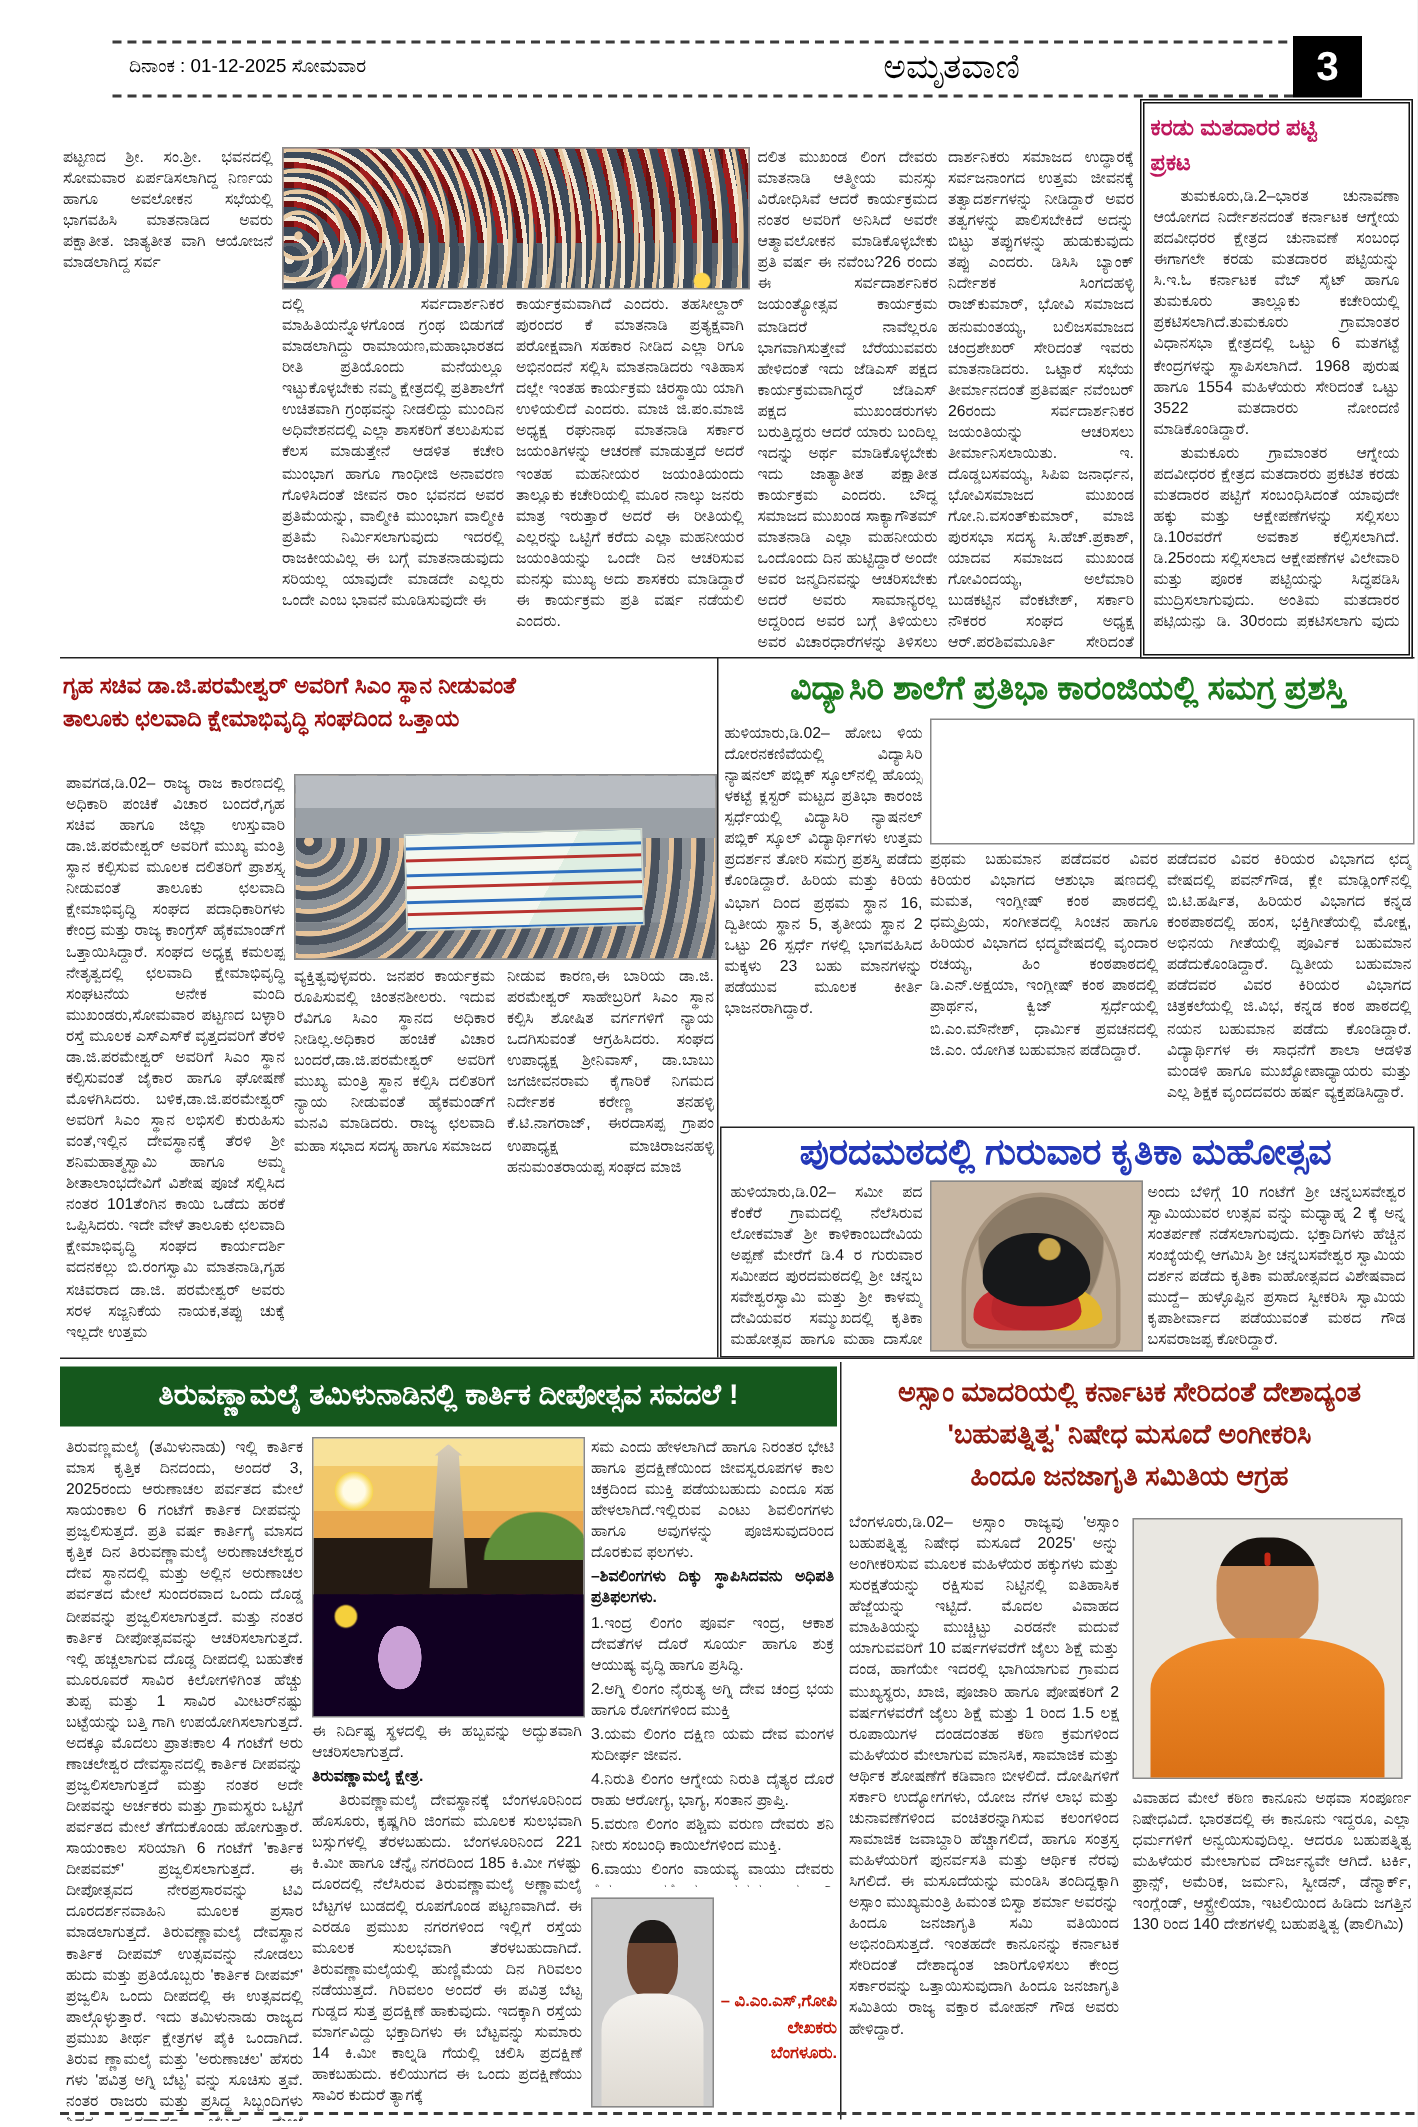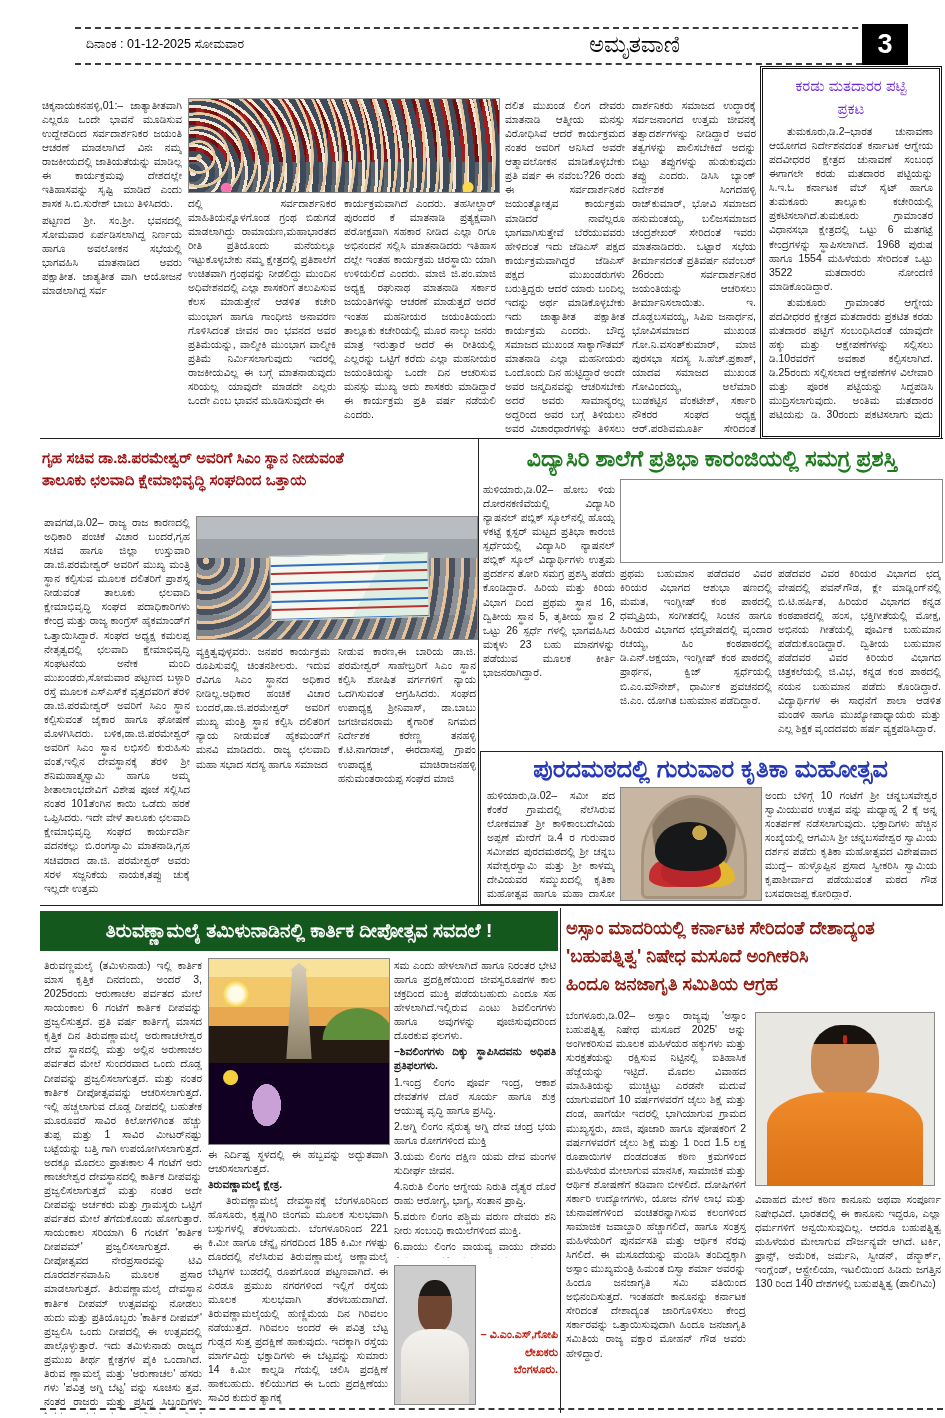--- a/index.html
+++ b/index.html
@@ -9,26 +9,26 @@
   .dash{border-top:2px dashed #3a3a3a;height:0;}
   .vrule{border-left:1.5px solid #222;width:0;}
   .hrule{border-top:1.5px solid #222;height:0;}
   .col{position:absolute;font-size:10.5px;line-height:1.34;text-align:justify;overflow:hidden;color:#151515;}
   .col p{margin:0 0 2px 0;}
   .boldlead{font-weight:bold;}
   .headline-main{color:#e00b86;font-weight:bold;font-size:16px;text-align:center;letter-spacing:0;}
   .headline-red{color:#9c0f0f;font-weight:bold;font-size:15px;line-height:1.45;}
   .headline-green{color:#1d7a1d;font-weight:bold;font-size:22px;text-align:center;}
   .headline-blue{color:#2438b8;font-weight:bold;font-size:24px;text-align:center;}
-  .headline-maroon{color:#8f1a0e;font-weight:bold;font-size:18px;text-align:left;line-height:1.55;}
+  .headline-maroon{color:#8f1a0e;font-weight:bold;font-size:18px;text-align:center;line-height:1.55;}
   .banner-green{background:#15581d;color:#fff;font-weight:bold;font-size:19px;text-align:center;
                 display:flex;align-items:center;justify-content:center;}
   .box{border:1.5px solid #222;}
   .voters-box{border:1px solid #111;box-shadow:0 0 0 1px #fff inset, 0 0 0 2px #111 inset;}
-  .voters-title{font-weight:normal;font-size:15px;text-align:center;line-height:1.5;color:#6d28d9;}
+  .voters-title{font-weight:bold;font-size:15px;text-align:left;line-height:1.5;color:#be185d;}
   .pagebox{background:#000;color:#fff;font-weight:bold;font-size:27px;display:flex;align-items:center;justify-content:center;}
   .masthead{font-weight:normal;font-size:23px;color:#000;text-align:right;}
   .dateline{font-weight:normal;font-size:12.5px;color:#000;}
   .byline-red{color:#c21807;font-weight:bold;font-size:11px;text-align:center;line-height:1.6;}
   .subhead{font-weight:bold;}
   .listitem{margin:0 0 3px 0;}
   
   .ph{position:absolute;overflow:hidden;border:1px solid #888;}
   .ph-stage{background:
       radial-gradient(circle 5px at 12% 96%, #ff6fae 0 5px, transparent 6px),
@@ -96,21 +96,20 @@
 <div id="page">
 
   <div class="abs dash" style="left:75px;top:27px;width:833px;"></div>
   <div class="abs dateline" style="left:86px;top:37px;">ದಿನಾಂಕ : 01-12-2025 ಸೋಮವಾರ</div>
   <div class="abs masthead" style="left:300px;top:31px;width:380px;">ಅಮೃತವಾಣಿ</div>
   <div class="abs pagebox" style="left:862px;top:24px;width:46px;height:41px;">3</div>
   <div class="abs dash" style="left:75px;top:63px;width:787px;"></div>
 
 
   <div class="col" style="left:42px;top:98px;width:140px;height:337px;">
-    <p>ಚಿಕ್ಕನಾಯಕನಹಳ್ಳಿ,01:– ಜಾತ್ಯಾತೀತವಾಗಿ ಎಲ್ಲರೂ ಒಂದೇ ಭಾವನೆ ಮೂಡಿಸುವ ಉದ್ದೇಶದಿಂದ ಸರ್ವದಾರ್ಶನಿಕರ ಜಯಂತಿ ಆಚರಣೆ ಮಾಡಲಾಗಿದೆ ವಿನಃ ನಮ್ಮ ರಾಜಕೀಯದಲ್ಲಿ ಜಾತಿಯತೆಯನ್ನು ಮಾಡಿಲ್ಲ ಈ ಕಾರ್ಯಕ್ರಮವು ದೇಶದಲ್ಲೇ ಇತಿಹಾಸವನ್ನು ಸೃಷ್ಟಿ ಮಾಡಿದೆ ಎಂದು ಶಾಸಕ ಸಿ.ಬಿ.ಸುರೇಶ್ ಬಾಬು ತಿಳಿಸಿದರು.</p>
     <p>ಪಟ್ಟಣದ ಶ್ರೀ. ಸಂ.ಶ್ರೀ. ಭವನದಲ್ಲಿ ಸೋಮವಾರ ಏರ್ಪಡಿಸಲಾಗಿದ್ದ ನಿರ್ಣಯ ಹಾಗೂ ಅವಲೋಕನ ಸಭೆಯಲ್ಲಿ ಭಾಗವಹಿಸಿ ಮಾತನಾಡಿದ ಅವರು ಪಕ್ಷಾತೀತ. ಜಾತ್ಯತೀತ ವಾಗಿ ಆಯೋಜನೆ ಮಾಡಲಾಗಿದ್ದ ಸರ್ವ</p>
   </div>
 
   <div class="ph ph-stage" style="left:188px;top:98px;width:310px;height:93px;"></div>
 
   <div class="col" style="left:188px;top:196px;width:148px;height:239px;">ದಲ್ಲಿ ಸರ್ವದಾರ್ಶನಿಕರ ಮಾಹಿತಿಯನ್ನೊಳಗೊಂಡ ಗ್ರಂಥ ಬಿಡುಗಡೆ ಮಾಡಲಾಗಿದ್ದು ರಾಮಾಯಣ,ಮಹಾಭಾರತದ ರೀತಿ ಪ್ರತಿಯೊಂದು ಮನೆಯಲ್ಲೂ ಇಟ್ಟುಕೊಳ್ಳಬೇಕು ನಮ್ಮ ಕ್ಷೇತ್ರದಲ್ಲಿ ಪ್ರತಿಶಾಲೆಗೆ ಉಚಿತವಾಗಿ ಗ್ರಂಥವನ್ನು ನೀಡಲಿದ್ದು ಮುಂದಿನ ಅಧಿವೇಶನದಲ್ಲಿ ಎಲ್ಲಾ ಶಾಸಕರಿಗೆ ತಲುಪಿಸುವ ಕೆಲಸ ಮಾಡುತ್ತೇನೆ ಆಡಳಿತ ಕಚೇರಿ ಮುಂಭಾಗ ಹಾಗೂ ಗಾಂಧೀಜಿ ಅನಾವರಣ ಗೊಳಿಸಿದಂತೆ ಜೀವನ ರಾಂ ಭವನದ ಅವರ ಪ್ರತಿಮೆಯನ್ನು, ವಾಲ್ಮೀಕಿ ಮುಂಭಾಗ ವಾಲ್ಮೀಕಿ ಪ್ರತಿಮೆ ನಿರ್ಮಿಸಲಾಗುವುದು ಇದರಲ್ಲಿ ರಾಜಕೀಯವಿಲ್ಲ ಈ ಬಗ್ಗೆ ಮಾತನಾಡುವುದು ಸರಿಯಲ್ಲ ಯಾವುದೇ ಮಾಡದೇ ಎಲ್ಲರು ಒಂದೇ ಎಂಬ ಭಾವನೆ ಮೂಡಿಸುವುದೇ ಈ</div>
   <div class="col" style="left:344px;top:196px;width:152px;height:239px;">ಕಾರ್ಯಕ್ರಮವಾಗಿದೆ ಎಂದರು. ತಹಸೀಲ್ದಾರ್ ಪುರಂದರ ಕೆ ಮಾತನಾಡಿ ಪ್ರತ್ಯಕ್ಷವಾಗಿ ಪರೋಕ್ಷವಾಗಿ ಸಹಕಾರ ನೀಡಿದ ಎಲ್ಲಾ ರಿಗೂ ಅಭಿನಂದನೆ ಸಲ್ಲಿಸಿ ಮಾತನಾಡಿದರು ಇತಿಹಾಸ ದಲ್ಲೇ ಇಂತಹ ಕಾರ್ಯಕ್ರಮ ಚಿರಸ್ಥಾಯಿ ಯಾಗಿ ಉಳಿಯಲಿದೆ ಎಂದರು. ಮಾಜಿ ಜಿ.ಪಂ.ಮಾಜಿ ಅಧ್ಯಕ್ಷ ರಘುನಾಥ ಮಾತನಾಡಿ ಸರ್ಕಾರ ಜಯಂತಿಗಳನ್ನು ಆಚರಣೆ ಮಾಡುತ್ತದೆ ಅದರೆ ಇಂತಹ ಮಹನೀಯರ ಜಯಂತಿಯಂದು ತಾಲ್ಲೂಕು ಕಚೇರಿಯಲ್ಲಿ ಮೂರ ನಾಲ್ಕು ಜನರು ಮಾತ್ರ ಇರುತ್ತಾರೆ ಅದರೆ ಈ ರೀತಿಯಲ್ಲಿ ಎಲ್ಲರನ್ನು ಒಟ್ಟಿಗೆ ಕರೆದು ಎಲ್ಲಾ ಮಹನೀಯರ ಜಯಂತಿಯನ್ನು ಒಂದೇ ದಿನ ಆಚರಿಸುವ ಮನಸ್ಸು ಮುಖ್ಯ ಅದು ಶಾಸಕರು ಮಾಡಿದ್ದಾರೆ ಈ ಕಾರ್ಯಕ್ರಮ ಪ್ರತಿ ವರ್ಷ ನಡೆಯಲಿ ಎಂದರು.</div>
   <div class="col" style="left:505px;top:98px;width:120px;height:337px;">ದಲಿತ ಮುಖಂಡ ಲಿಂಗ ದೇವರು ಮಾತನಾಡಿ ಆತ್ಮೀಯ ಮನಸ್ಸು ವಿರೋಧಿಸಿವೆ ಆದರೆ ಕಾರ್ಯಕ್ರಮದ ನಂತರ ಅವರಿಗೆ ಅನಿಸಿದೆ ಅವರೇ ಆತ್ಮಾವಲೋಕನ ಮಾಡಿಕೊಳ್ಳಬೇಕು ಪ್ರತಿ ವರ್ಷ ಈ ನವೆಂಬ?26 ರಂದು ಈ ಸರ್ವದಾರ್ಶನಿಕರ ಜಯಂತ್ಯೋತ್ಸವ ಕಾರ್ಯಕ್ರಮ ಮಾಡಿದರೆ ನಾವೆಲ್ಲರೂ ಭಾಗವಾಗಿಸುತ್ತೇವೆ ಬೆರೆಯುವವರು ಹೇಳಿದಂತೆ ಇದು ಜೆಡಿಎಸ್ ಪಕ್ಷದ ಕಾರ್ಯಕ್ರಮವಾಗಿದ್ದರೆ ಜೆಡಿಎಸ್ ಪಕ್ಷದ ಮುಖಂಡರುಗಳು ಬರುತ್ತಿದ್ದರು ಆದರೆ ಯಾರು ಬಂದಿಲ್ಲ ಇದನ್ನು ಅರ್ಥ ಮಾಡಿಕೊಳ್ಳಬೇಕು ಇದು ಜಾತ್ಯಾತೀತ ಪಕ್ಷಾತೀತ ಕಾರ್ಯಕ್ರಮ ಎಂದರು. ಬೌದ್ಧ ಸಮಾಜದ ಮುಖಂಡ ಸಾಕ್ಯಾಗೌತಮ್ ಮಾತನಾಡಿ ಎಲ್ಲಾ ಮಹನೀಯರು ಒಂದೊಂದು ದಿನ ಹುಟ್ಟಿದ್ದಾರೆ ಅಂದೇ ಅವರ ಜನ್ಮದಿನವನ್ನು ಆಚರಿಸಬೇಕು ಅದರೆ ಅವರು ಸಾಮಾನ್ಯರಲ್ಲ ಅದ್ದರಿಂದ ಅವರ ಬಗ್ಗೆ ತಿಳಿಯಲು ಅವರ ವಿಚಾರಧಾರೆಗಳನ್ನು ತಿಳಿಸಲು ಎಲ್ಲಾ ದಾರ್ಶನಿಕರನ್ನು ಒಂದೇ ದಿನ ಎಲ್ಲಾ ಜನಾಂಗದವರನ್ನು ಒಂದೆ ಕಡೆ ಸೇರಿಸಿ ಅವರ ಬಗ್ಗೆ ತಿಳಿದುಕೊಳ್ಳಲು ಈ ಕಾರ್ಯಕ್ರಮ ಉತ್ತಮವಾಗಿದೆ ಎಲ್ಲಾ</div>
   <div class="col" style="left:632px;top:98px;width:124px;height:337px;">ದಾರ್ಶನಿಕರು ಸಮಾಜದ ಉದ್ಧಾರಕ್ಕೆ ಸರ್ವಜನಾಂಗದ ಉತ್ತಮ ಜೀವನಕ್ಕೆ ತತ್ವಾದರ್ಶಗಳನ್ನು ನೀಡಿದ್ದಾರೆ ಅವರ ತತ್ವಗಳನ್ನು ಪಾಲಿಸಬೇಕಿದೆ ಅದನ್ನು ಬಿಟ್ಟು ತಪ್ಪುಗಳನ್ನು ಹುಡುಕುವುದು ತಪ್ಪು ಎಂದರು. ಡಿಸಿಸಿ ಬ್ಯಾಂಕ್ ನಿರ್ದೇಶಕ ಸಿಂಗದಹಳ್ಳಿ ರಾಜ್‌ಕುಮಾರ್, ಭೋವಿ ಸಮಾಜದ ಹನುಮಂತಯ್ಯ, ಬಲಿಜಸಮಾಜದ ಚಂದ್ರಶೇಖರ್ ಸೇರಿದಂತೆ ಇವರು ಮಾತನಾಡಿದರು. ಒಟ್ಟಾರೆ ಸಭೆಯ ತೀರ್ಮಾನದಂತೆ ಪ್ರತಿವರ್ಷ ನವೆಂಬರ್ 26ರಂದು ಸರ್ವದಾರ್ಶನಿಕರ ಜಯಂತಿಯನ್ನು ಆಚರಿಸಲು ತೀರ್ಮಾನಿಸಲಾಯಿತು. ಇ. ದೊಡ್ಡಬಸವಯ್ಯ, ಸಿಪಿಐ ಜನಾರ್ಧನ, ಭೋವಿಸಮಾಜದ ಮುಖಂಡ ಗೋ.ನಿ.ವಸಂತ್‌ಕುಮಾರ್, ಮಾಜಿ ಪುರಸಭಾ ಸದಸ್ಯ ಸಿ.ಹೆಚ್.ಪ್ರಕಾಶ್, ಯಾದವ ಸಮಾಜದ ಮುಖಂಡ ಗೋವಿಂದಯ್ಯ, ಅಲೆಮಾರಿ ಬುಡಕಟ್ಟಿನ ವೆಂಕಟೇಶ್, ಸರ್ಕಾರಿ ನೌಕರರ ಸಂಘದ ಅಧ್ಯಕ್ಷ ಆರ್.ಪರಶಿವಮೂರ್ತಿ ಸೇರಿದಂತೆ ಸಮಾಜದ ಎಲ್ಲಾ ಜನಾಂಗಗಳ ಅಧ್ಯಕ್ಷರುಗಳು ಹಾಜರಿದ್ದರು.</div>
 

